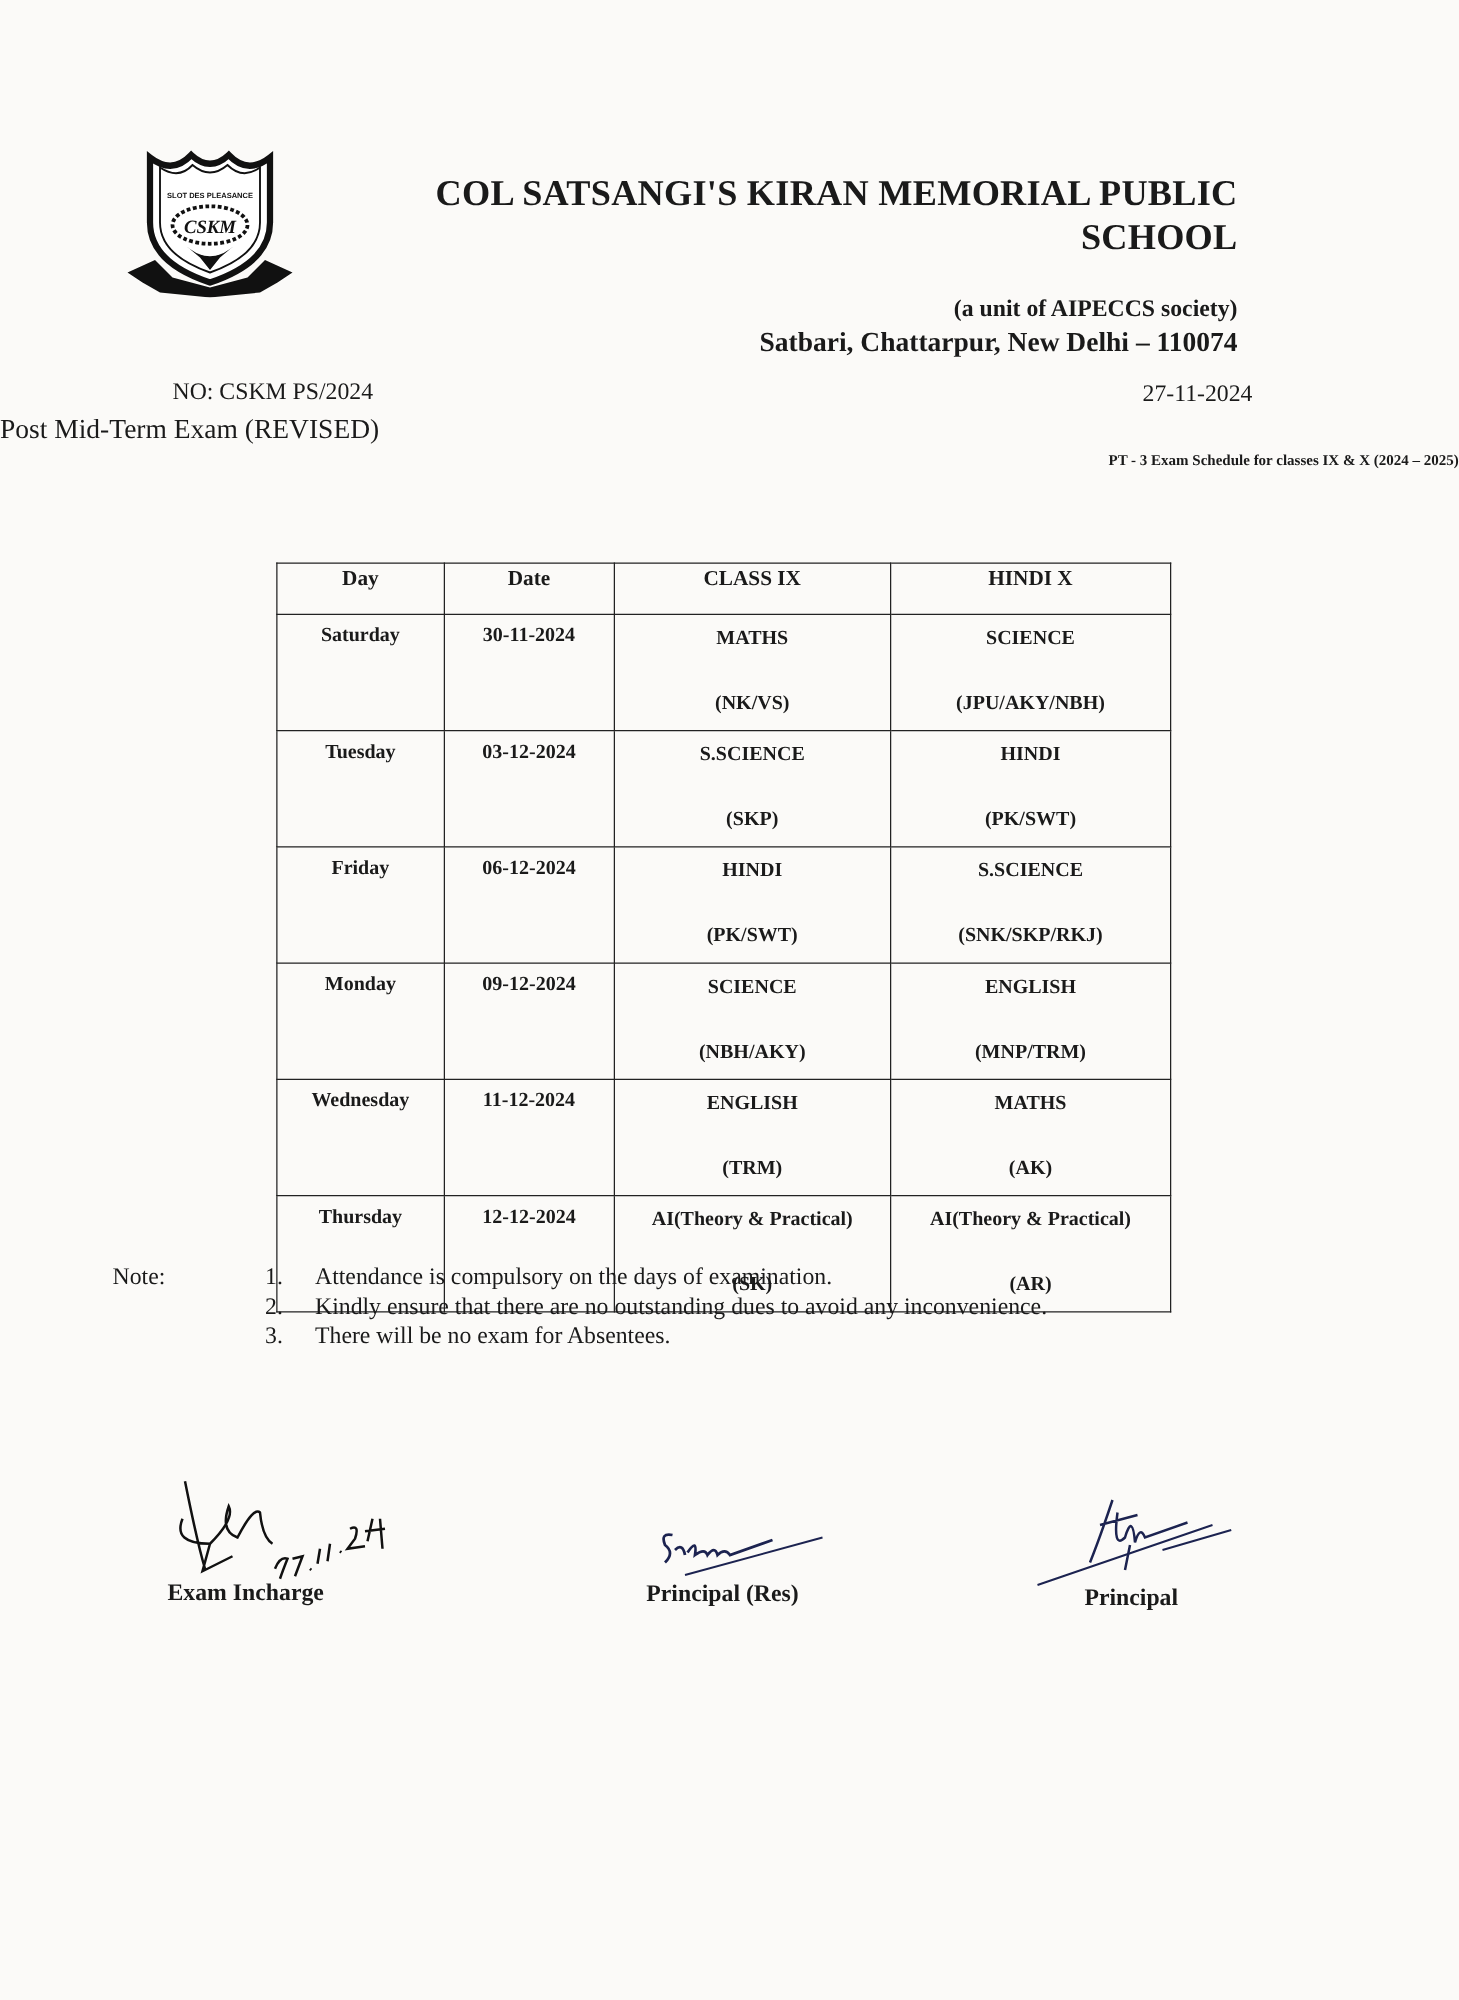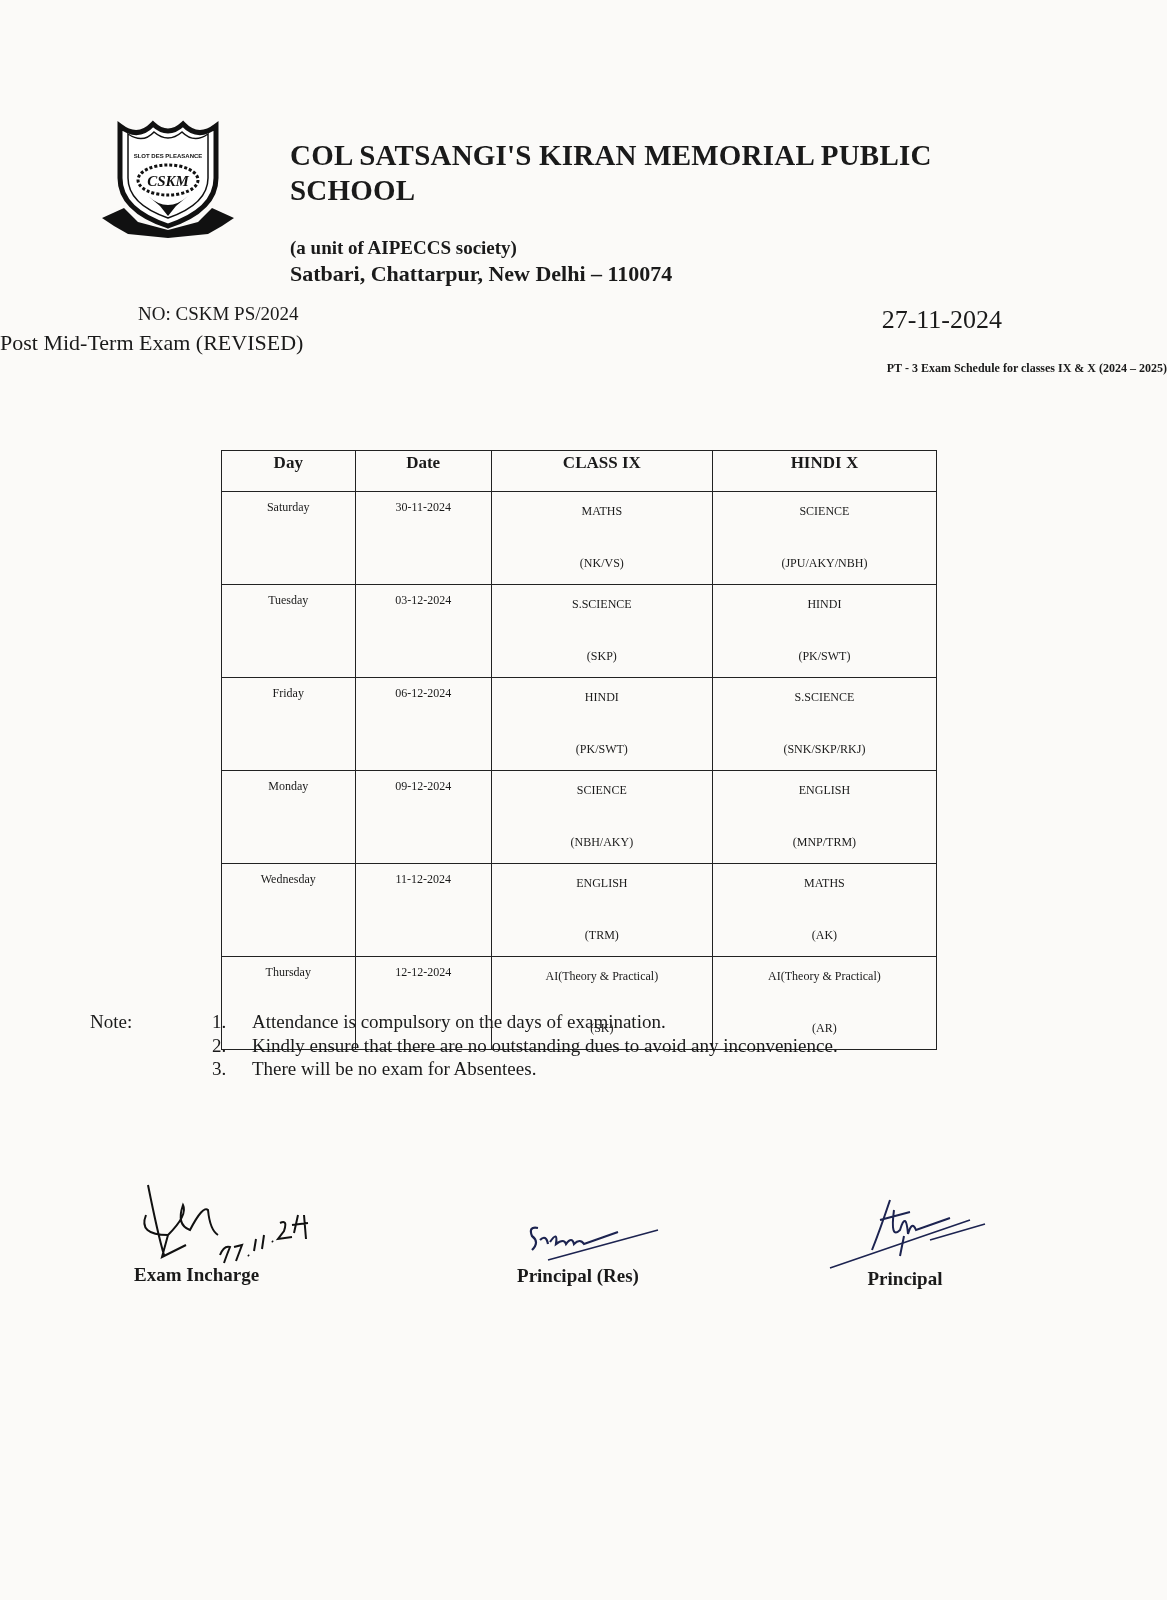--- a/index.html
+++ b/index.html
@@ -9,52 +9,52 @@
       font-family: "Liberation Serif", "DejaVu Serif", serif;
       color: #1a1a1a;
       position: relative;
       overflow: hidden;
     }
     .page { position: absolute; inset: 0; }
     .logo {
       position: absolute; left: 98px; top: 118px; width: 140px; height: 120px;
     }
     .school-header {
-      position: absolute; left: 290px; top: 138px; width: 700px; text-align: left;
+      position: absolute; left: 290px; top: 138px; width: 700px; text-align: right;
     }
     .school-name {
       font-weight: bold; font-size: 29px; line-height: 35px; letter-spacing: 0.2px;
     }
     .school-unit {
       margin-top: 28px; font-weight: bold; font-size: 19px; line-height: 24px;
     }
     .school-address {
       font-weight: bold; font-size: 22px; line-height: 28px;
     }
     .ref-no {
       position: absolute; left: 138px; top: 303px; font-size: 19px;
     }
     .ref-date {
-      position: absolute; right: 165px; top: 305px; font-size: 26px; text-align: center;
+      position: absolute; right: 165px; top: 305px; font-size: 19px; text-align: center;
     }
     .exam-title {
       position: absolute; left: 0; right: 0; top: 330px; 
       font-size: 22px; line-height: 26px;
     }
     .exam-subtitle {
       position: absolute; left: 0; right: 0; top: 357px; text-align: right;
       font-size: 12px; font-weight: bold; line-height: 22px;
     }
     table.schedule {
       position: absolute; left: 221px; top: 450px;
       width: 716px; border-collapse: collapse;
     }
     table.schedule th, table.schedule td {
       border: 1.6px solid #222; text-align: center; vertical-align: top;
-      font-size: 12px; padding: 0;
+      font-size: 16px; padding: 0; font-weight: bold;
     }
     table.schedule th {
       height: 38px; font-weight: bold; padding-top: 2px; font-size: 17px;
     }
     table.schedule td { height: 84px; padding-top: 8px; }
     .col-day { width: 133px; }
     .col-date { width: 136px; }
     .col-ix { width: 221px; }
     .col-x { width: 224px; }
     .subj { display: block; line-height: 22px; }

